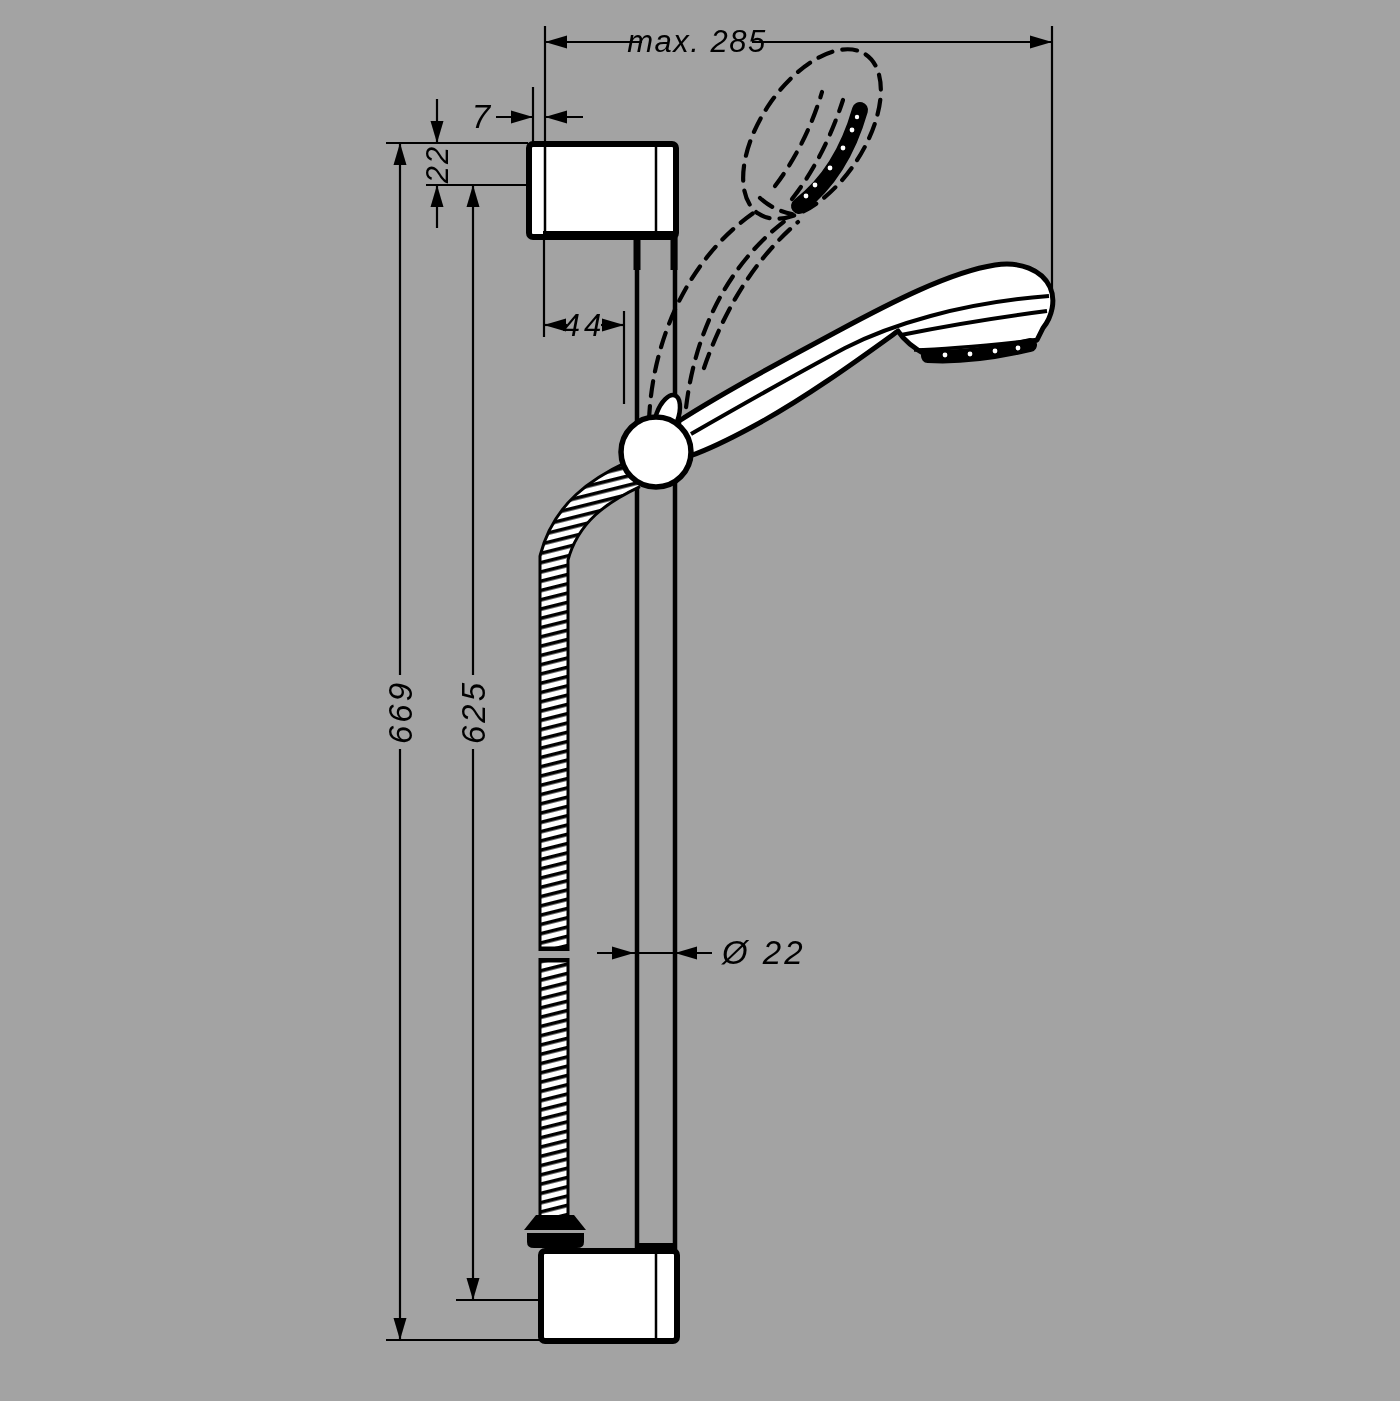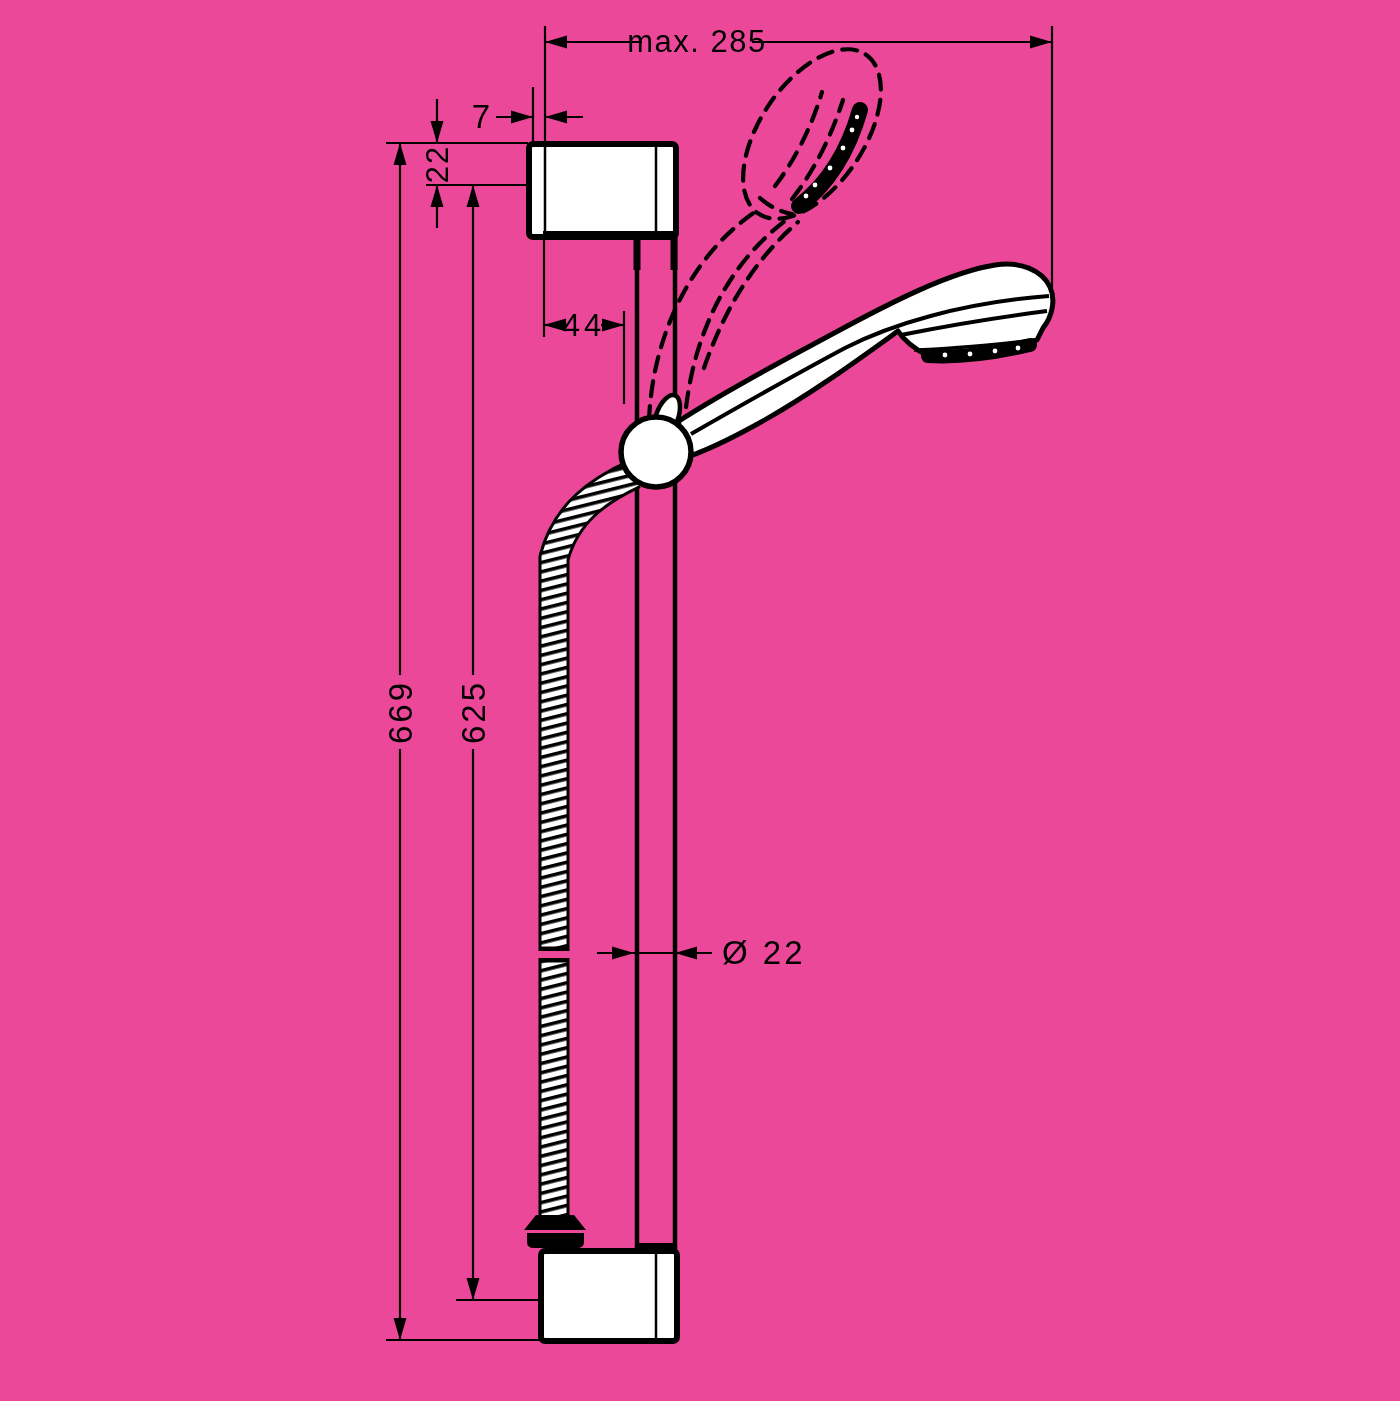--- a/index.html
+++ b/index.html
@@ -1,16 +1,16 @@
 <!DOCTYPE html>
 <html><head>
 <meta charset="utf-8">
 <style>
   html,body{margin:0;padding:0;background:#ffffff;}
-  .page{width:1400px;height:1401px;background:#ec4899;position:relative;overflow:hidden;}
+  .page{width:1400px;height:1401px;background:#a3a3a3;position:relative;overflow:hidden;font-style:italic;}
   svg{display:block;}
   text{font-family:"Liberation Sans","DejaVu Sans",sans-serif;fill:#000;}
 </style>
 </head>
 <body>
 
 <div class="page">
 <svg width="1400" height="1401" viewBox="0 0 1400 1401">
   <defs>
     <pattern id="hoseHatch" patternUnits="userSpaceOnUse" width="9" height="9" patternTransform="rotate(-14)">

